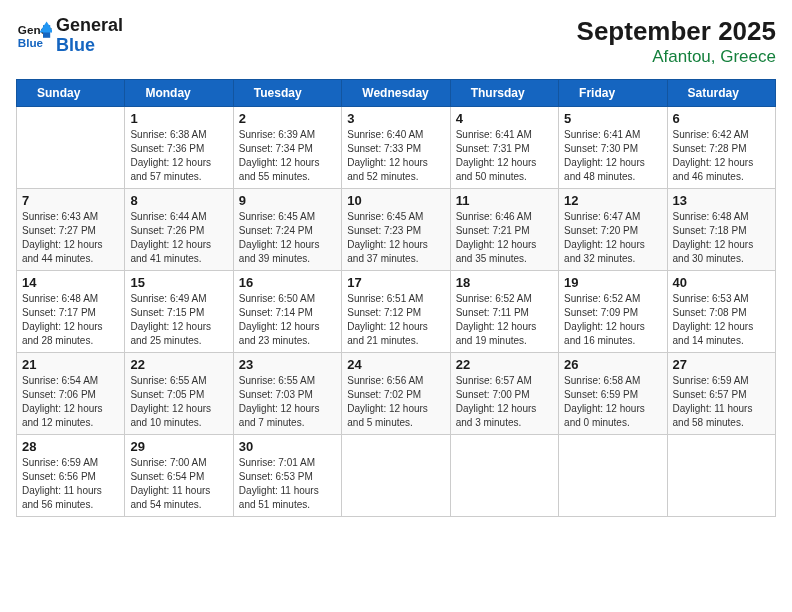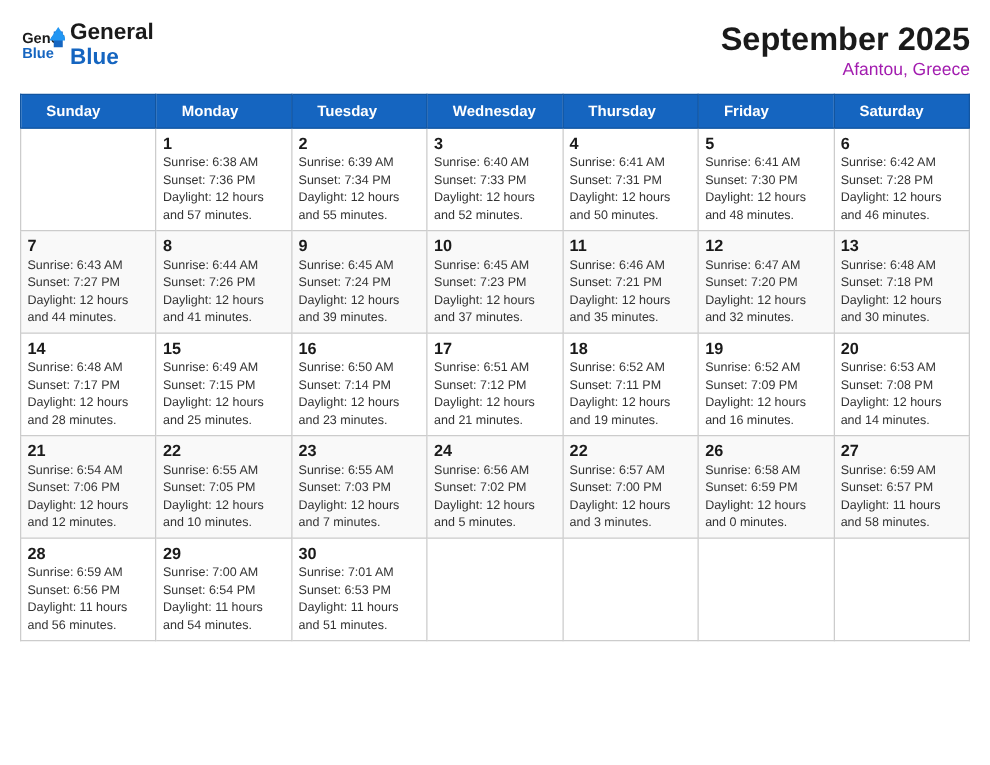--- a/index.html
+++ b/index.html
@@ -36,22 +36,22 @@
     }
     .title-block {
       text-align: right;
     }
     .month-title {
       font-size: 26px;
       font-weight: bold;
       color: #1a1a1a;
     }
     .location {
-      font-size: 14px;
-      color: #a21caf;
+      font-size: 17px;
+      color: #15803d;
     }
     .calendar {
       width: 100%;
       border-collapse: collapse;
       border: 1px solid #ccc;
     }
     .calendar th {
       background: #1565c0;
       color: #fff;
       font-size: 12px;
@@ -255,21 +255,21 @@
 and 19 minutes.</div>
         </td>
         <td>
           <span class="day-number">19</span>
           <div class="day-info" style="white-space: pre-line;">Sunrise: 6:52 AM
 Sunset: 7:09 PM
 Daylight: 12 hours
 and 16 minutes.</div>
         </td>
         <td>
-          <span class="day-number">20</span>
+          <span class="day-number">40</span>
           <div class="day-info" style="white-space: pre-line;">Sunrise: 6:53 AM
 Sunset: 7:08 PM
 Daylight: 12 hours
 and 14 minutes.</div>
         </td>
       </tr>
       <tr>
         <td>
           <span class="day-number">21</span>
           <div class="day-info" style="white-space: pre-line;">Sunrise: 6:54 AM

